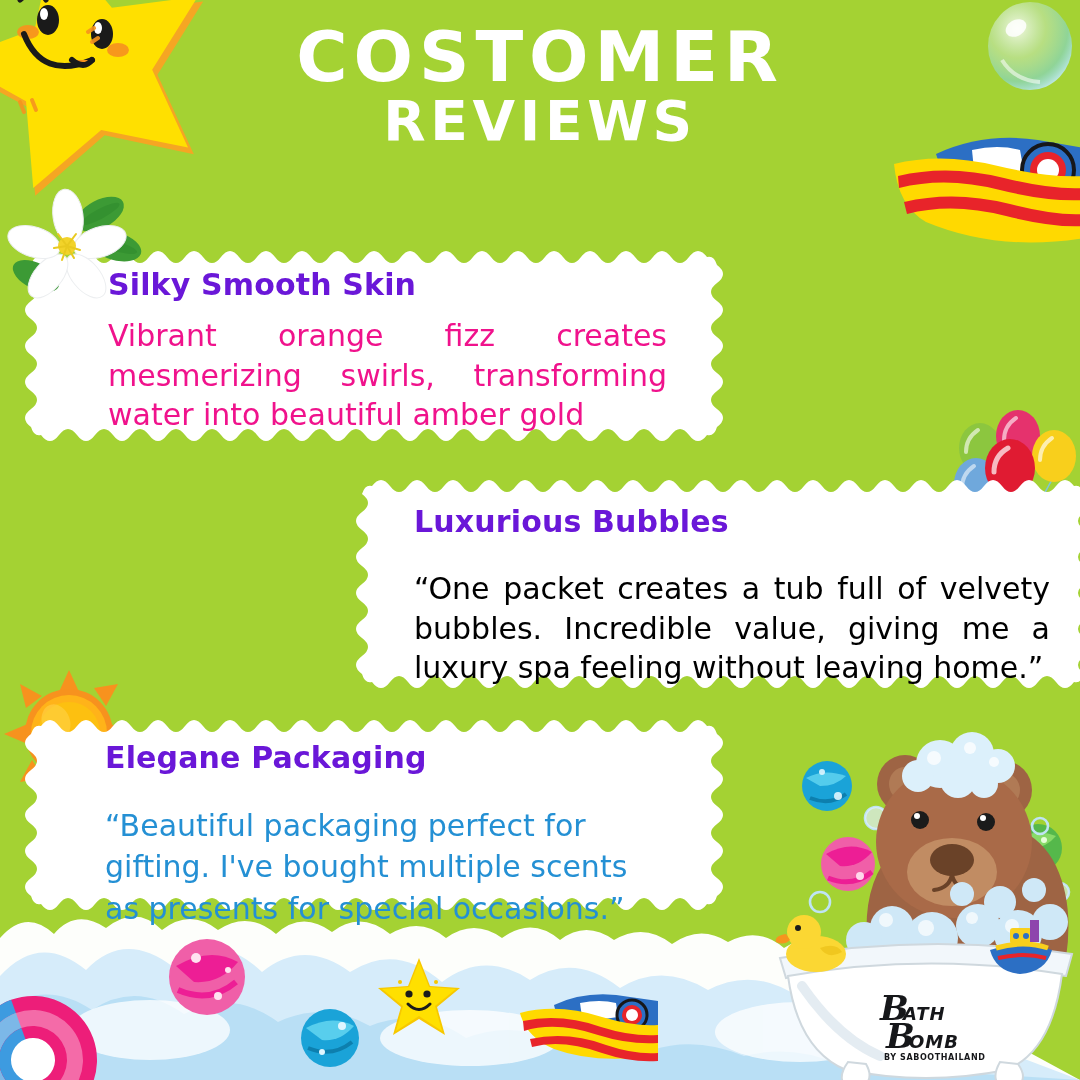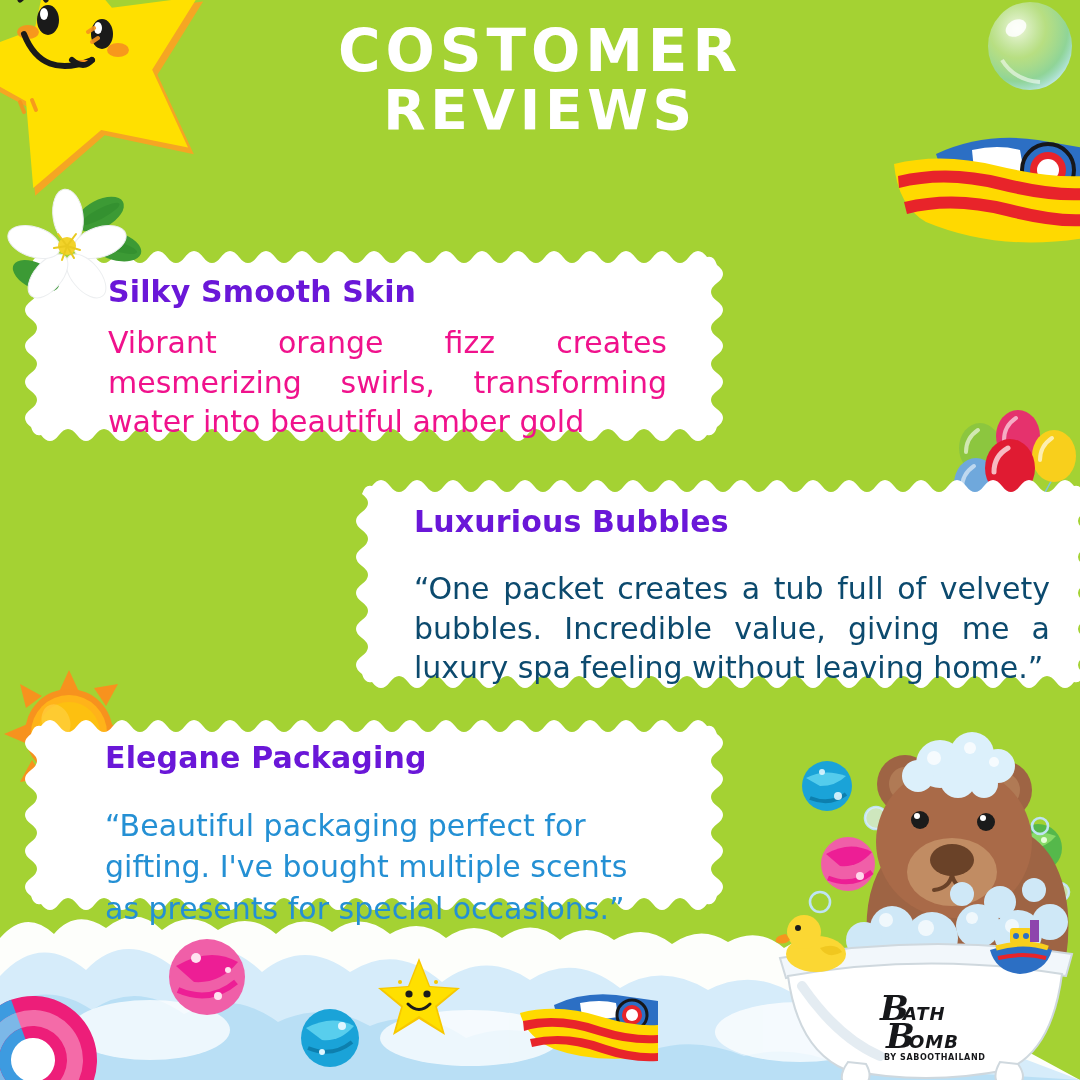--- a/index.html
+++ b/index.html
@@ -28,21 +28,21 @@
     z-index:6;
   }
   #title-line1, #title-line2 {
     color:#ffffff;
     font-weight:bold;
     letter-spacing:0.085em;
     line-height:0.96;
     text-transform:uppercase;
     font-family:"DejaVu Sans", sans-serif;
   }
-  #title-line1 { font-size:58px; }
+  #title-line1 { font-size:70px; }
   #title-line2 { font-size:55px; margin-top:4px; }
 
   
   .card {
     position:absolute;
     z-index:5;
     filter: drop-shadow(0 0 0 rgba(0,0,0,0));
   }
   .card-bg { position:absolute; left:0; top:0; width:100%; height:100%; }
   .card-inner {
@@ -61,28 +61,28 @@
   .card-body {
     font-family:"DejaVu Sans", sans-serif;
     font-size:30px;
     line-height:1.32;
   }
   .card-body.justify { text-align:justify; }
 
   
   #card-1 { left:35px; top:243px; width:678px; height:202px; }
   #card-1 .card-inner { padding-left:73px; padding-top:24px; }
-  #card-1 .card-title { margin-bottom:14px;margin-top:7px; }
+  #card-1 .card-title { margin-bottom:14px; }
   #card-1 .card-body { color:#f0128c; }
 
   
   #card-2 { left:366px; top:472px; width:730px; height:210px; }
   #card-2 .card-inner { padding-left:48px; padding-top:32px; }
   #card-2 .card-title { margin-bottom:30px; }
-  #card-2 .card-body { color:#0c4a6e; }
+  #card-2 .card-body { color:#000000; }
 
   
   #card-3 { left:35px; top:712px; width:678px; height:205px; }
   #card-3 .card-inner { padding-left:70px; padding-top:28px; }
   #card-3 .card-title { margin-bottom:30px; }
   #card-3 .card-body { color:#2490d4; line-height:1.38; }
 
   
   #foam-band { position:absolute; left:0; bottom:0; width:1080px; height:200px; z-index:3; }
 

